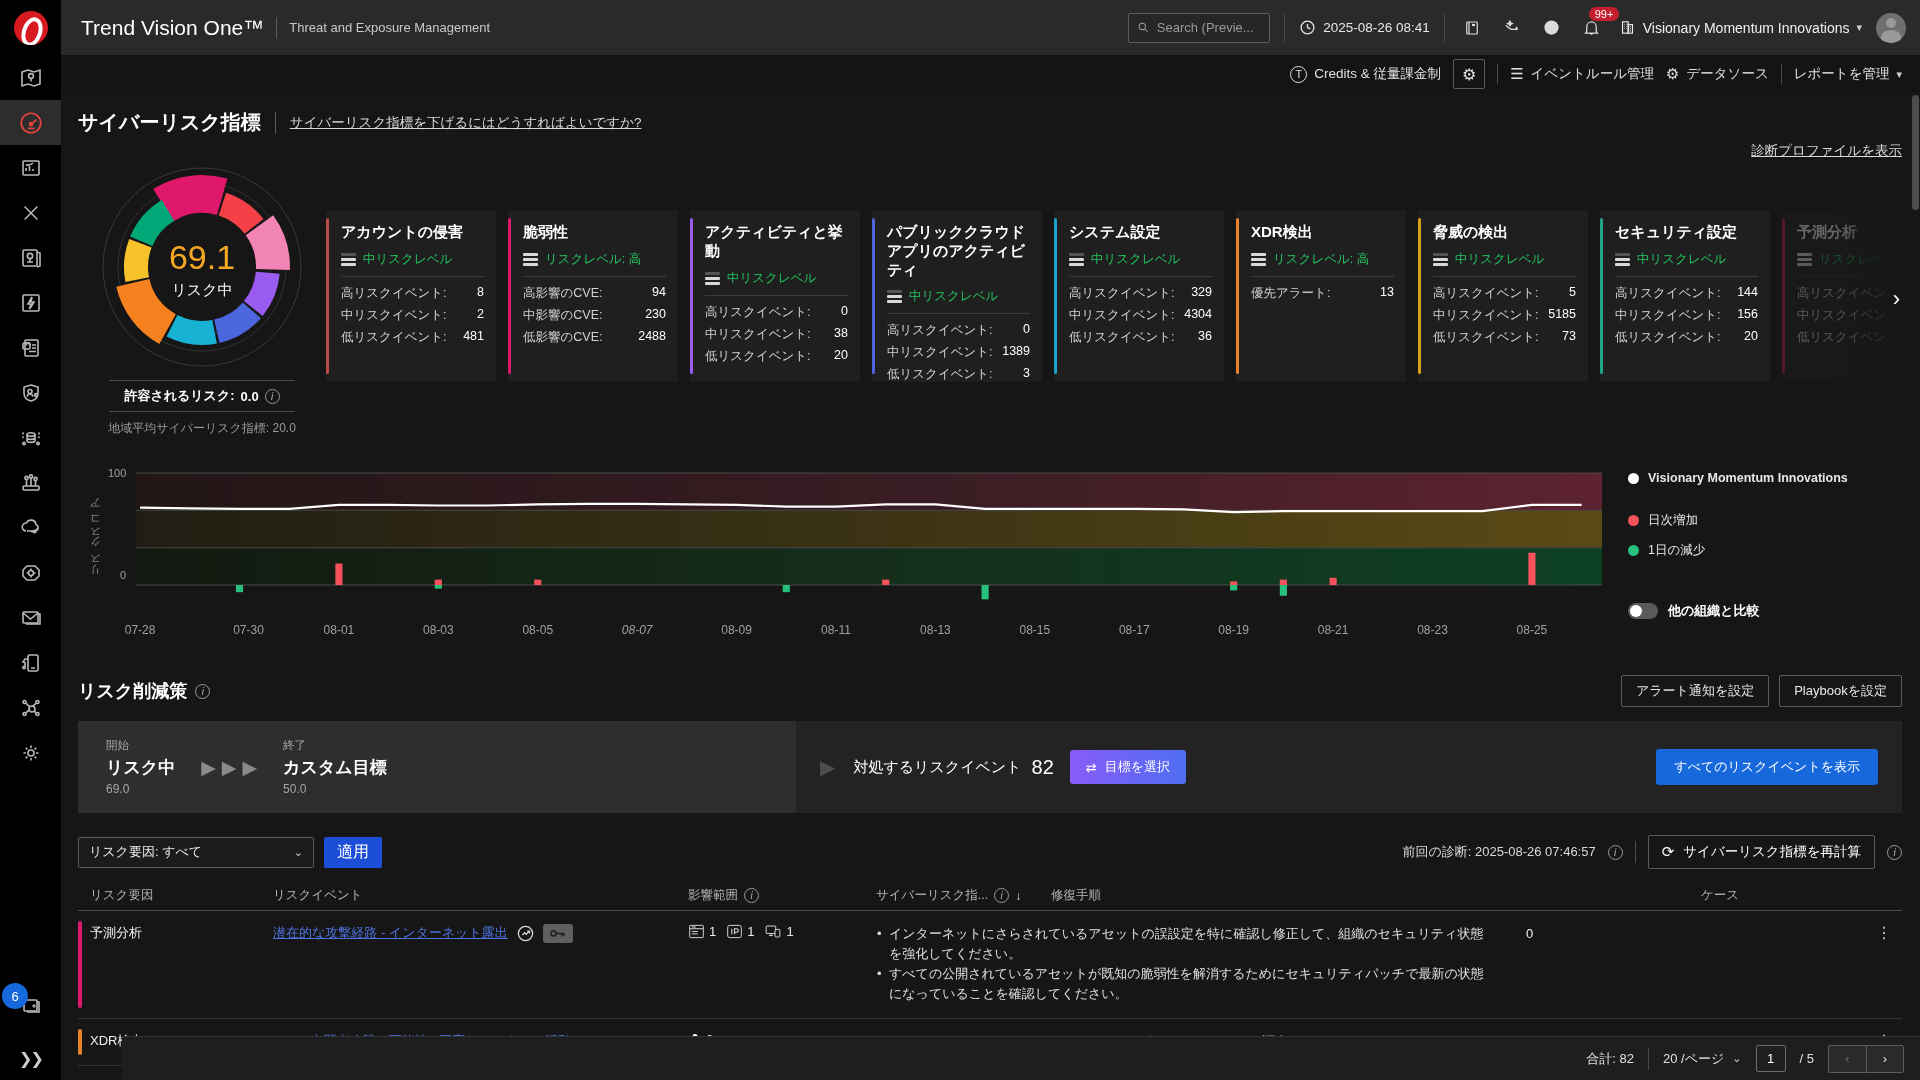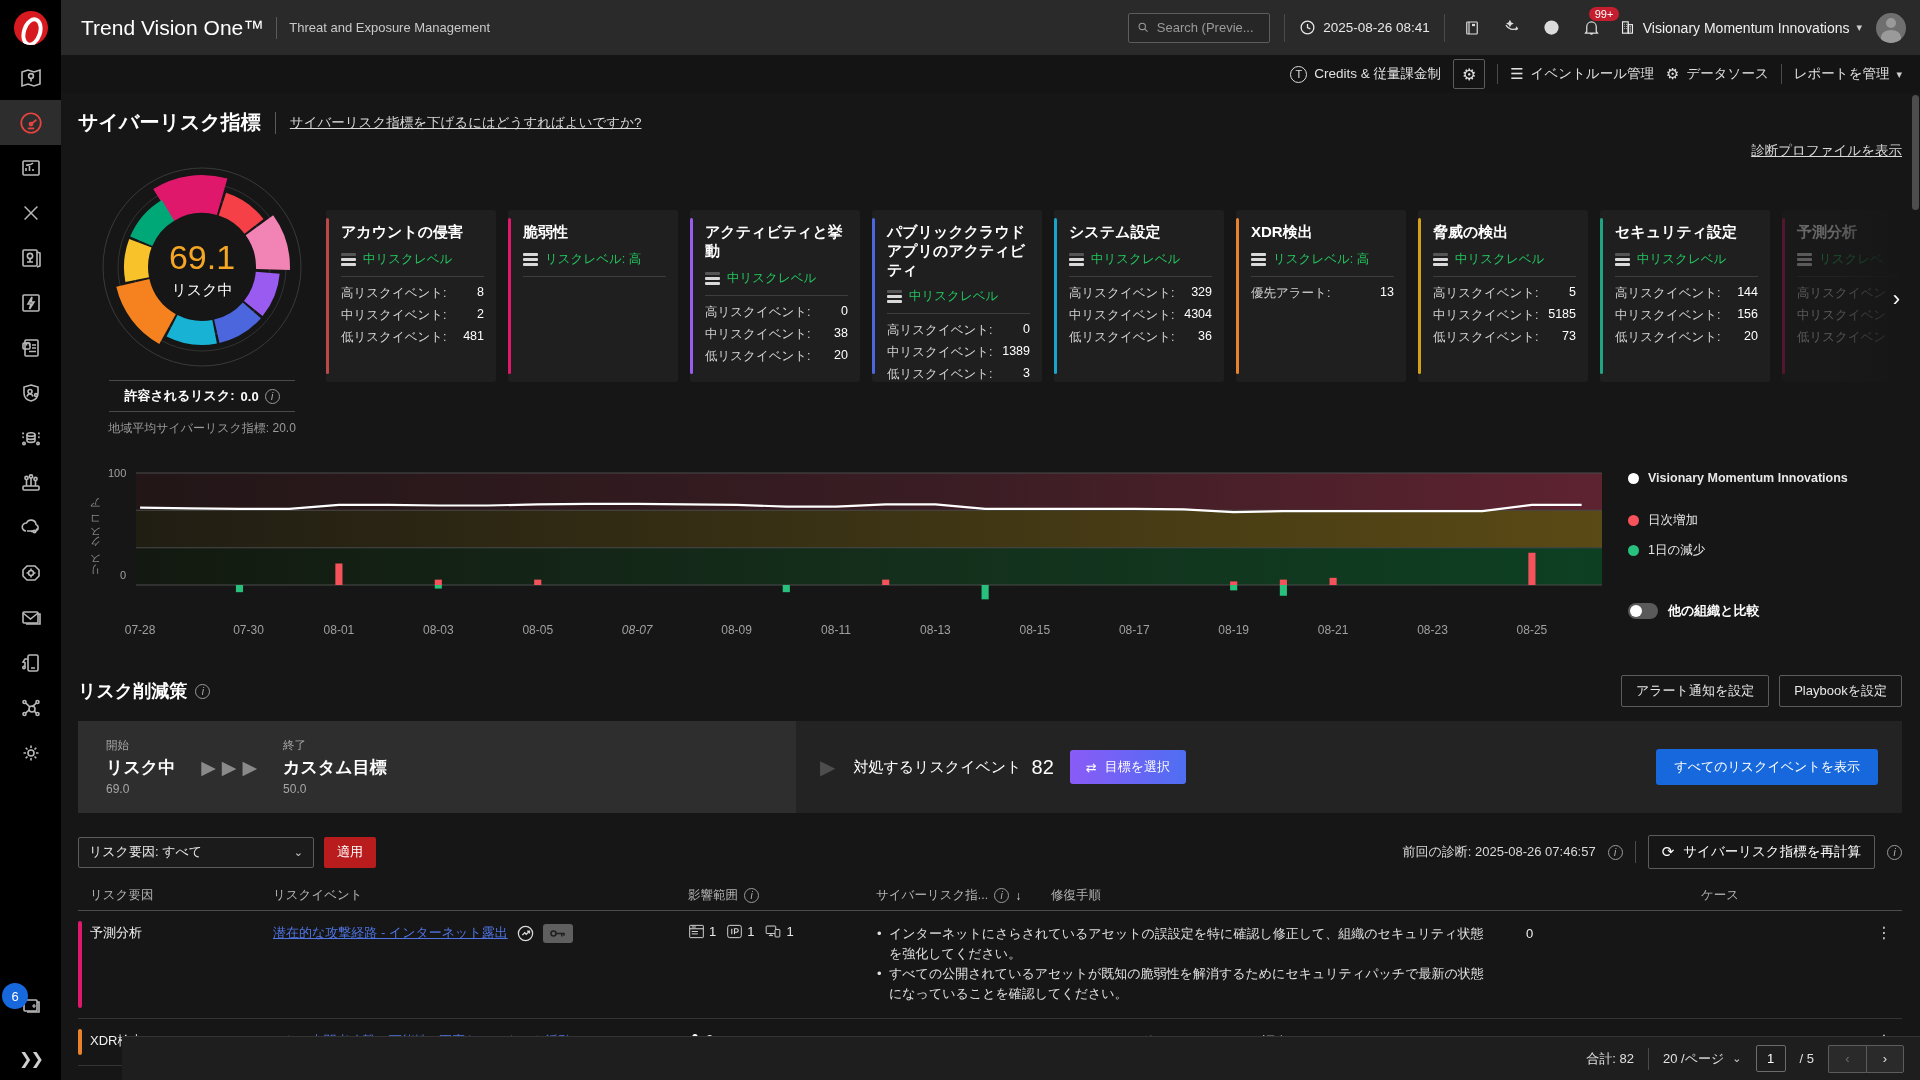--- a/index.html
+++ b/index.html
@@ -112,21 +112,21 @@
   .goal-arrows{display:flex;gap:6px;margin:0 26px;color:#8a8a8a;font-size:19px;}
   .box-arrow{color:#4d4d4d;font-size:20px;margin:0 18px 0 24px;}
   .events-label{font-size:15px;color:#fff;white-space:nowrap;}
   .events-count{font-size:20px;color:#fff;margin:0 16px 0 10px;}
   .btn-goal{background:linear-gradient(90deg,#8a5bf7,#4e6ef2);border:none;border-radius:3px;color:#fff;font-size:13px;padding:8px 16px;display:flex;align-items:center;gap:8px;cursor:pointer;white-space:nowrap;}
   .btn-primary{position:absolute;right:24px;background:#1668dc;border:none;border-radius:3px;color:#fff;font-size:13px;padding:9px 18px;cursor:pointer;white-space:nowrap;}
 
   
   .filter-row{display:flex;align-items:center;margin-top:22px;}
   .select{width:236px;height:31px;border:1px solid #5c5c5c;border-radius:2px;display:flex;align-items:center;justify-content:space-between;padding:0 10px;font-size:13px;color:#e8e8e8;cursor:pointer;background:#1b1b1b;}
-  .btn-apply{margin-left:10px;height:31px;background:#b91c1c;border:none;border-radius:2px;color:#fff;font-size:13px;padding:0 13px;cursor:pointer;}
+  .btn-apply{margin-left:10px;height:31px;background:#1d4ed8;border:none;border-radius:2px;color:#fff;font-size:16px;padding:0 13px;cursor:pointer;}
   .filter-right{margin-left:auto;display:flex;align-items:center;gap:12px;font-size:13px;color:#d9d9d9;}
   .vline{width:1px;height:22px;background:#4a4a4a;}
   .btn-recalc{border:1px solid #5c5c5c;border-radius:2px;background:transparent;color:#fff;font-size:13.5px;padding:7px 13px;display:flex;align-items:center;gap:9px;cursor:pointer;white-space:nowrap;}
 
   .rtable{margin-top:12px;}
   .thead{display:flex;align-items:center;height:30px;font-size:12.5px;color:#b3b3b3;border-bottom:1px solid #4d4d4d;}
   .trow{display:flex;border-bottom:1px solid #333;position:relative;padding:13px 0;}
   .col-factor{width:195px;padding-left:12px;flex-shrink:0;display:flex;align-items:flex-start;gap:0;}
   .col-event{width:415px;flex-shrink:0;display:flex;align-items:flex-start;gap:8px;}
   .col-impact{width:188px;flex-shrink:0;display:flex;align-items:flex-start;gap:10px;}
@@ -452,20 +452,34 @@
               <div class="risk-card">
                 <div class="card-accent" style="background:#e0186c"></div>
                 <div class="card-title">脆弱性</div>
                 <div class="card-level">
                   <span class="bars-icon">
                     <i></i>
                     <i></i>
                     <i></i>
                   </span>
                   <span>リスクレベル: 高</span>
+                </div>
+                <div class="card-stats">
+                  <div class="stat-row">
+                    <span>高影響のCVE:</span>
+                    <span class="v">94</span>
+                  </div>
+                  <div class="stat-row">
+                    <span>中影響のCVE:</span>
+                    <span class="v">230</span>
+                  </div>
+                  <div class="stat-row">
+                    <span>低影響のCVE:</span>
+                    <span class="v">2488</span>
+                  </div>
                 </div>
               </div>
               <div class="risk-card">
                 <div class="card-accent" style="background:#9a5cf0"></div>
                 <div class="card-title">アクティビティと挙動</div>
                 <div class="card-level">
                   <span class="bars-icon medium">
                     <i></i>
                     <i></i>
                     <i></i>

